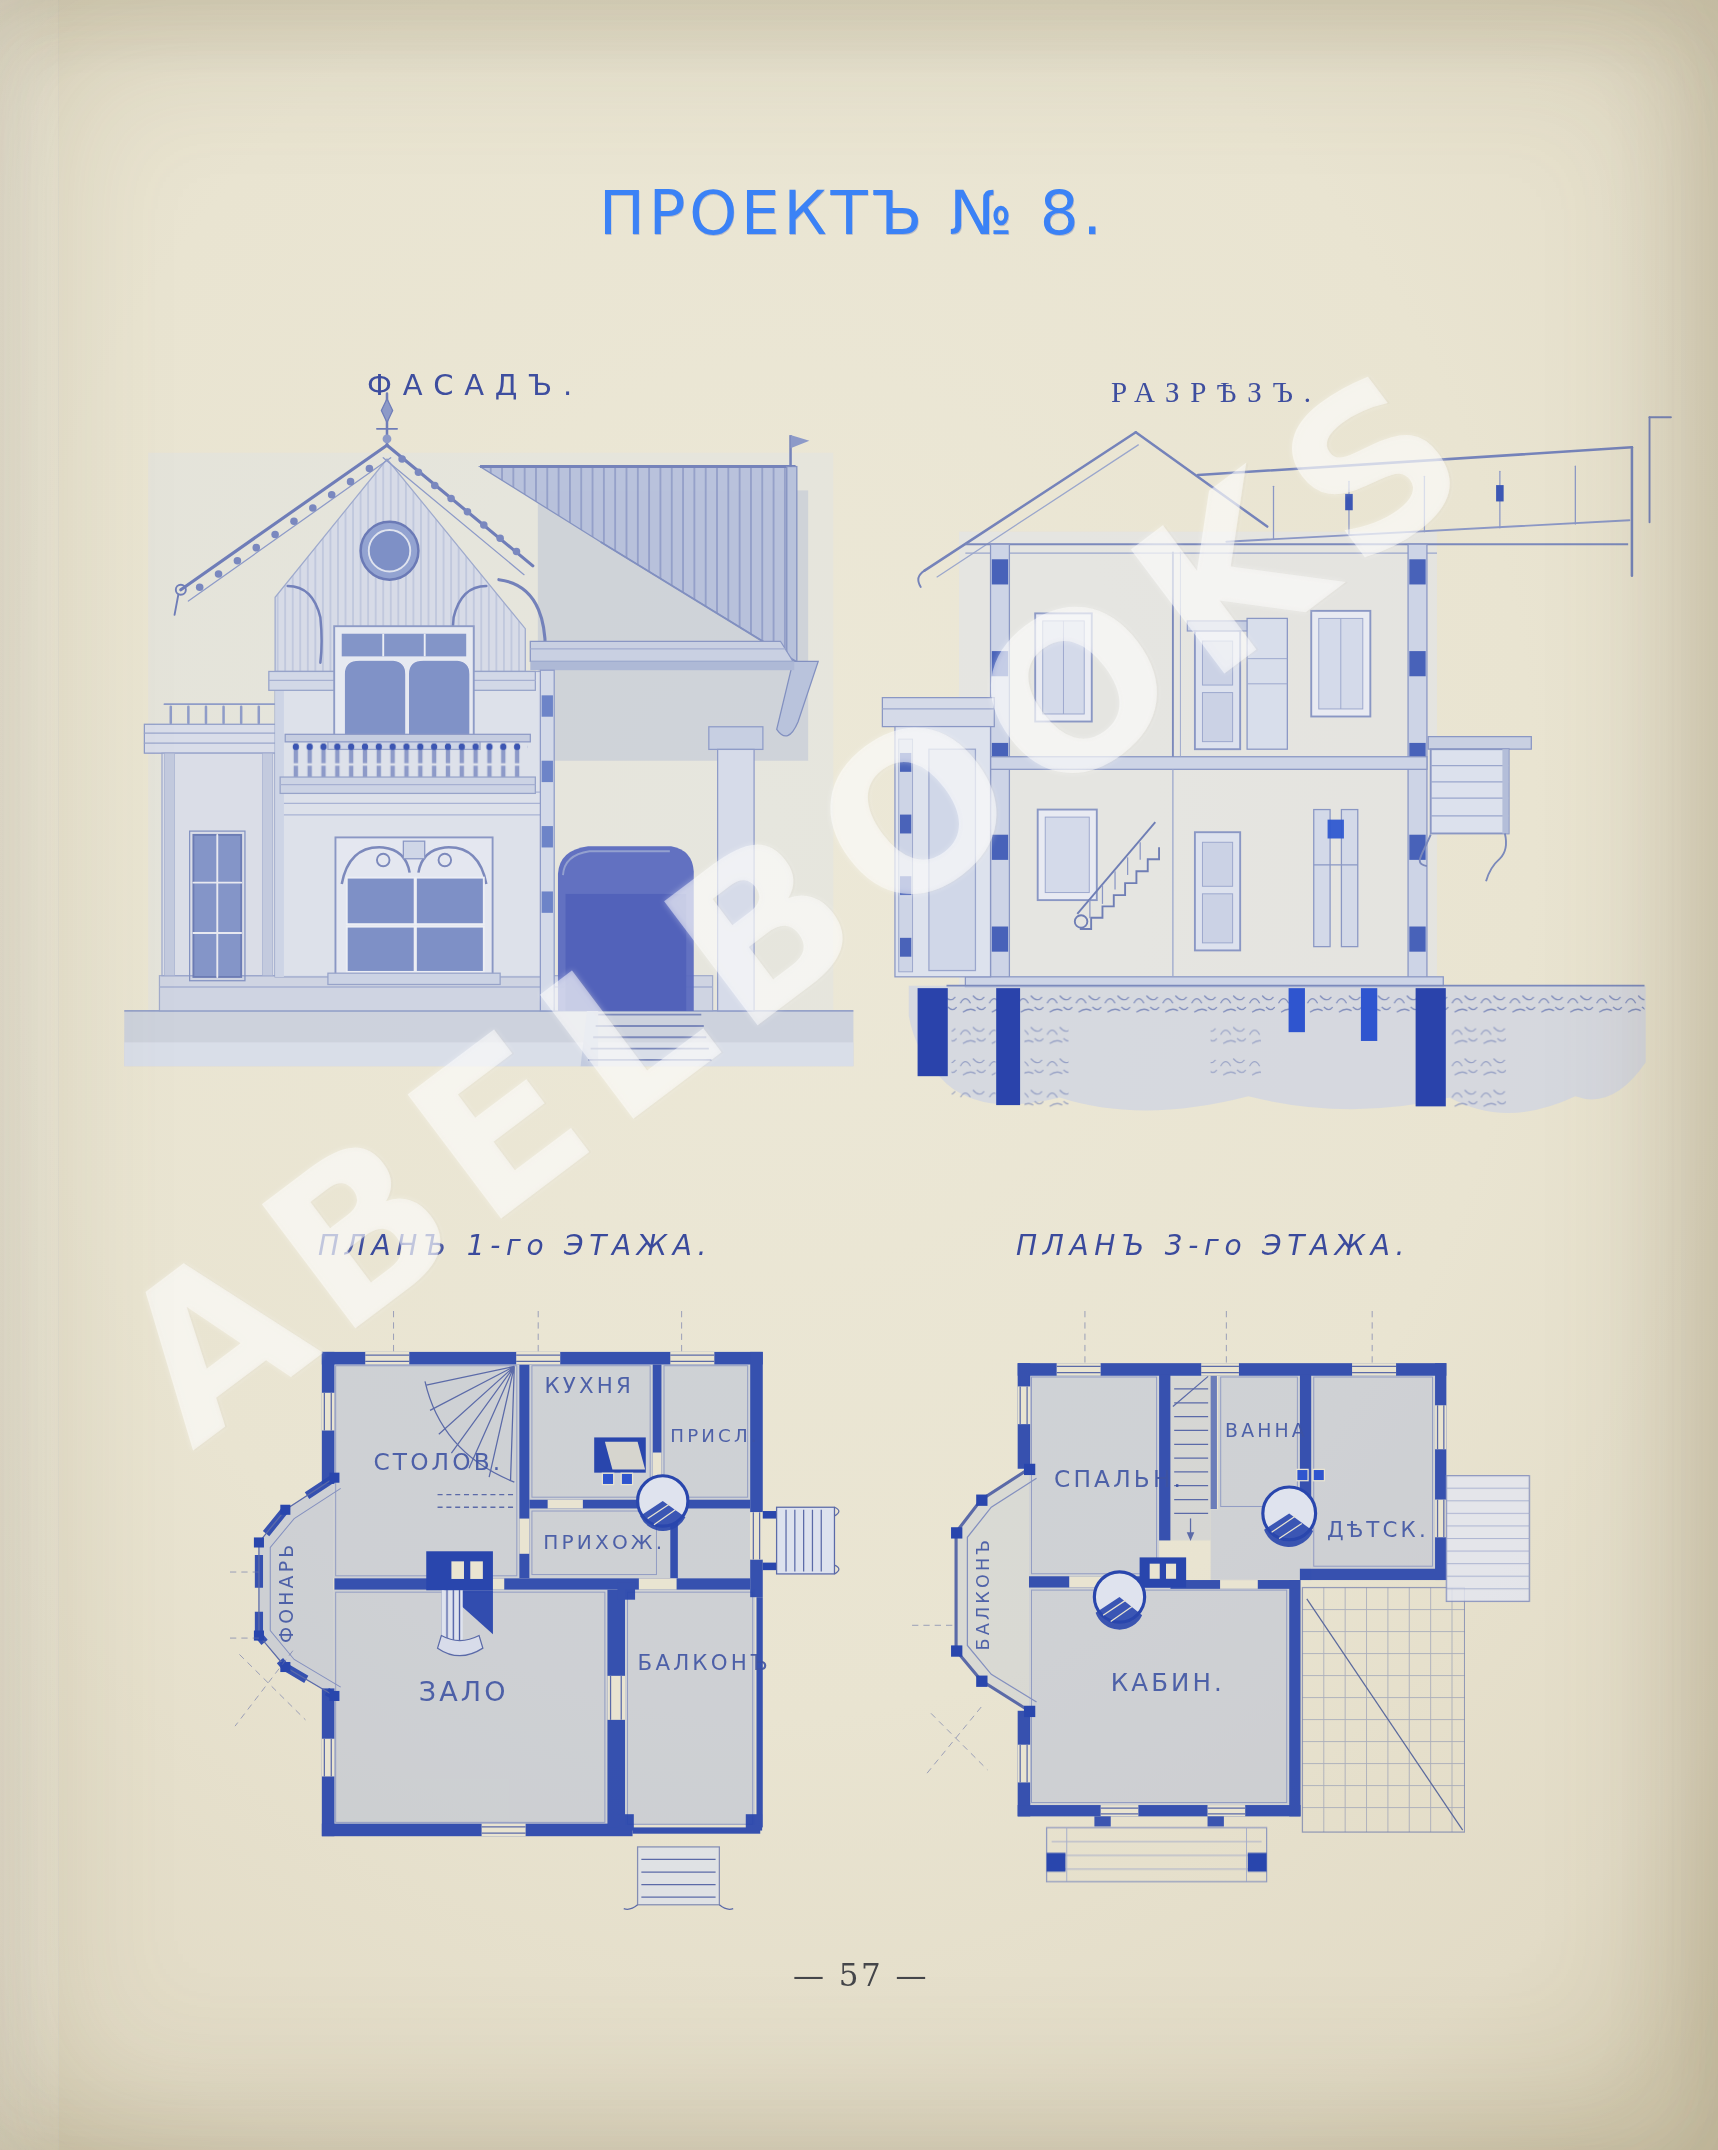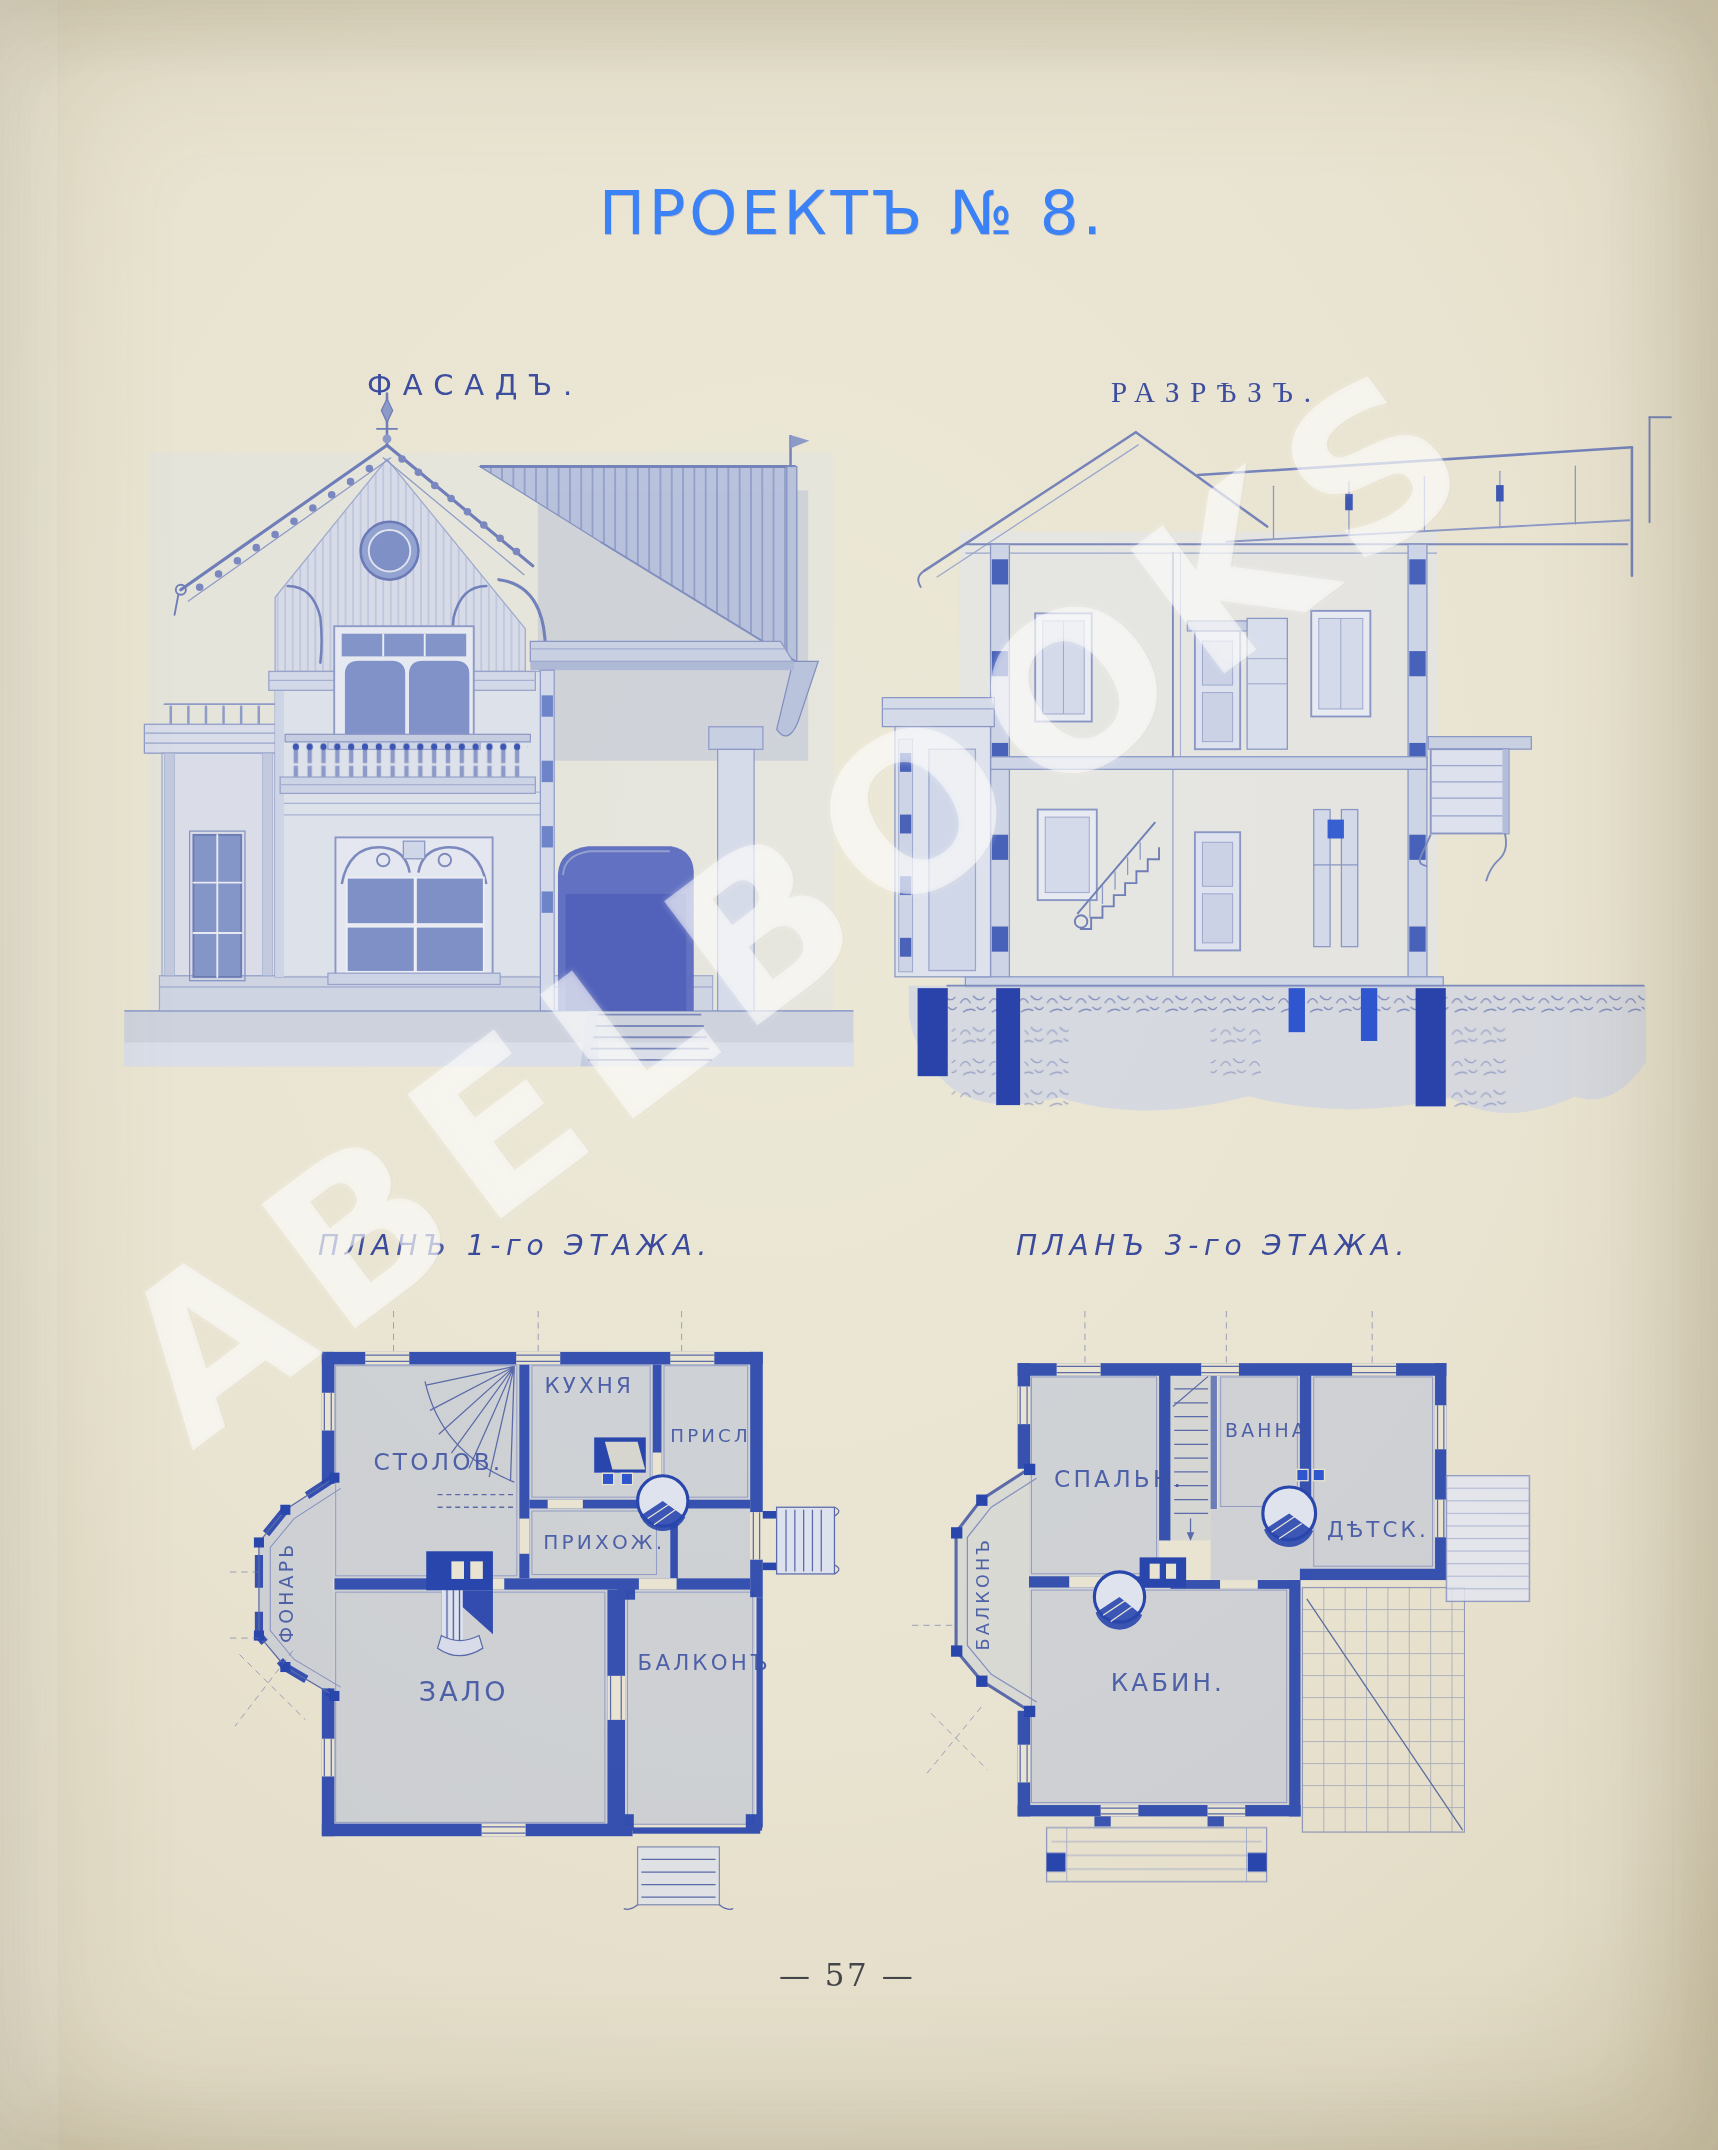--- a/index.html
+++ b/index.html
@@ -16,21 +16,21 @@
     border-right:1.3px solid rgba(90,80,50,.07);}
   .lbl{position:absolute;white-space:nowrap;z-index:10;}
   .title{left:599px;top:177px;font-size:61px;letter-spacing:3.8px;color:#3b82f6;
     text-shadow:0.6px 0.6px 0 rgba(49,63,156,.25);}
   .seclbl{font-size:29px;letter-spacing:10.7px;color:#3e4e9f;margin-top:45px;}
   .facade-lbl{left:367px;top:323px;}
   .section-lbl{left:1111px;top:331px;font-family:Liberation Serif, serif;}
   .planlbl{font-size:28px;letter-spacing:5.7px;color:#3a4a9c;font-style:italic;}
   .plan1-lbl{left:318px;top:1229px;}
   .plan2-lbl{left:1016px;top:1229px;}
-  .pageno{left:779px;top:1957px;width:164px;
+  .pageno{left:779px;top:1957px;width:164px;text-align:center;
     font-family:"DejaVu Serif",serif;font-size:31px;letter-spacing:2.5px;color:#45464a;}
   .wm{position:absolute;left:148px;top:1286px;width:1635px;z-index:40;
     font-size:213px;font-weight:bold;letter-spacing:20px;line-height:1;
     color:rgba(255,255,255,.50);
     transform:rotate(-37deg);transform-origin:0 50%;
     text-shadow:0 0 6.3px rgba(255,255,255,.35), 1.3px 1.3px 1.3px rgba(150,140,110,.08);
     pointer-events:none;user-select:none;}
   svg{position:absolute;overflow:visible;}
   .room-label{fill:#3c51a2;opacity:.88;letter-spacing:5px;font-family:"DejaVu Sans",sans-serif;}
 </style>

